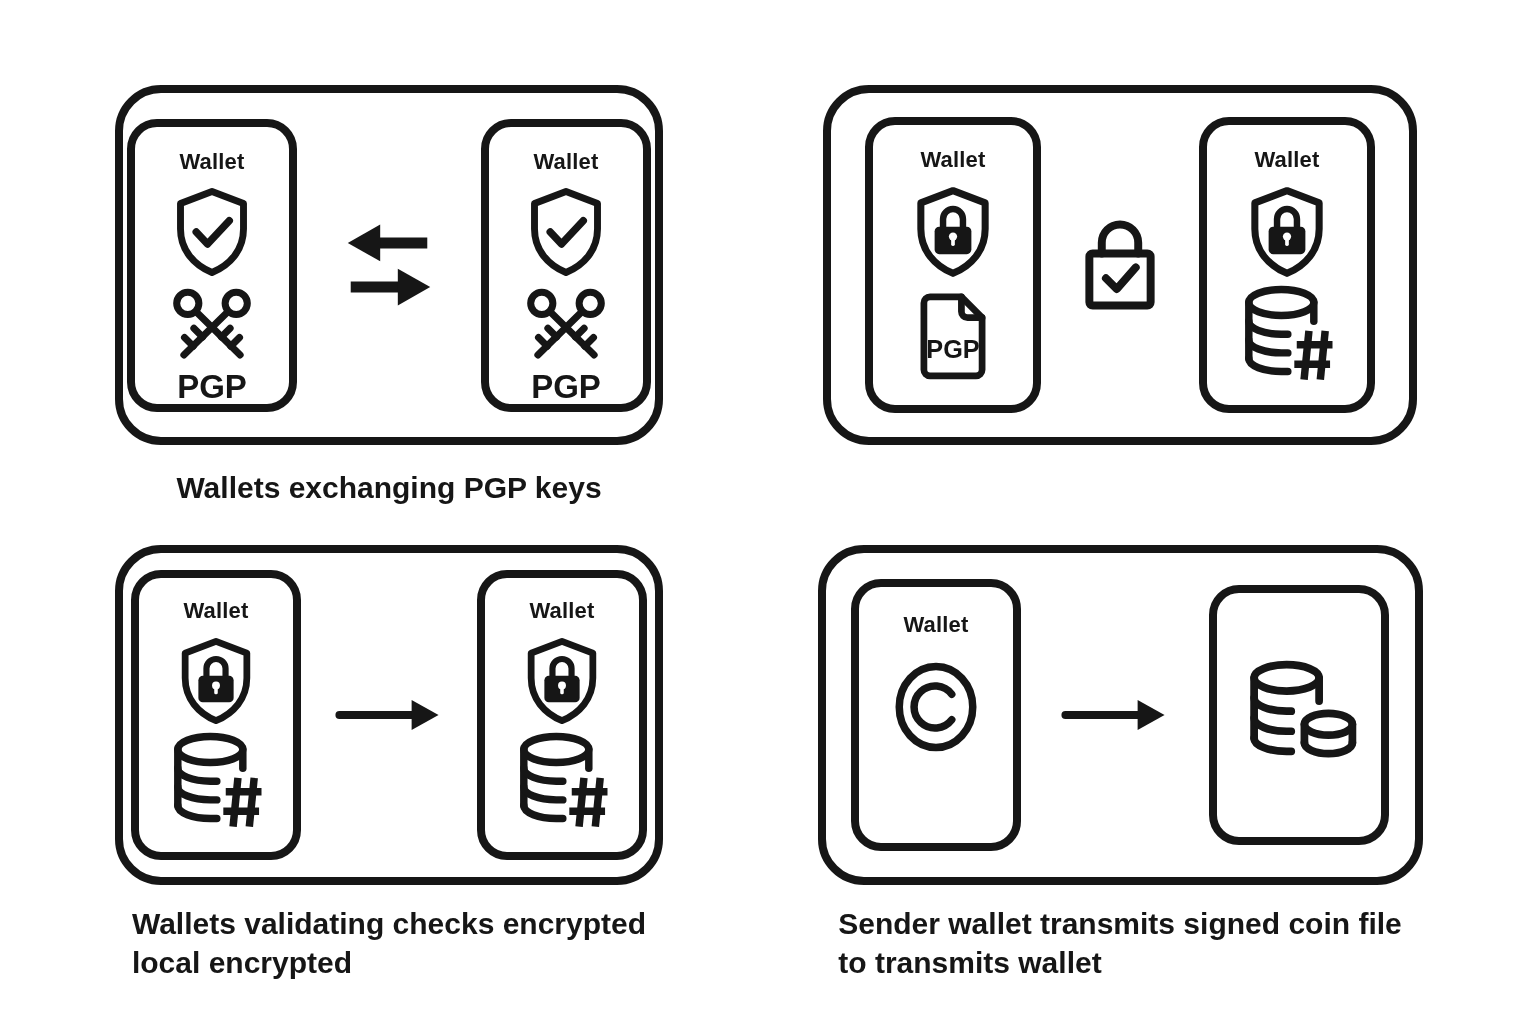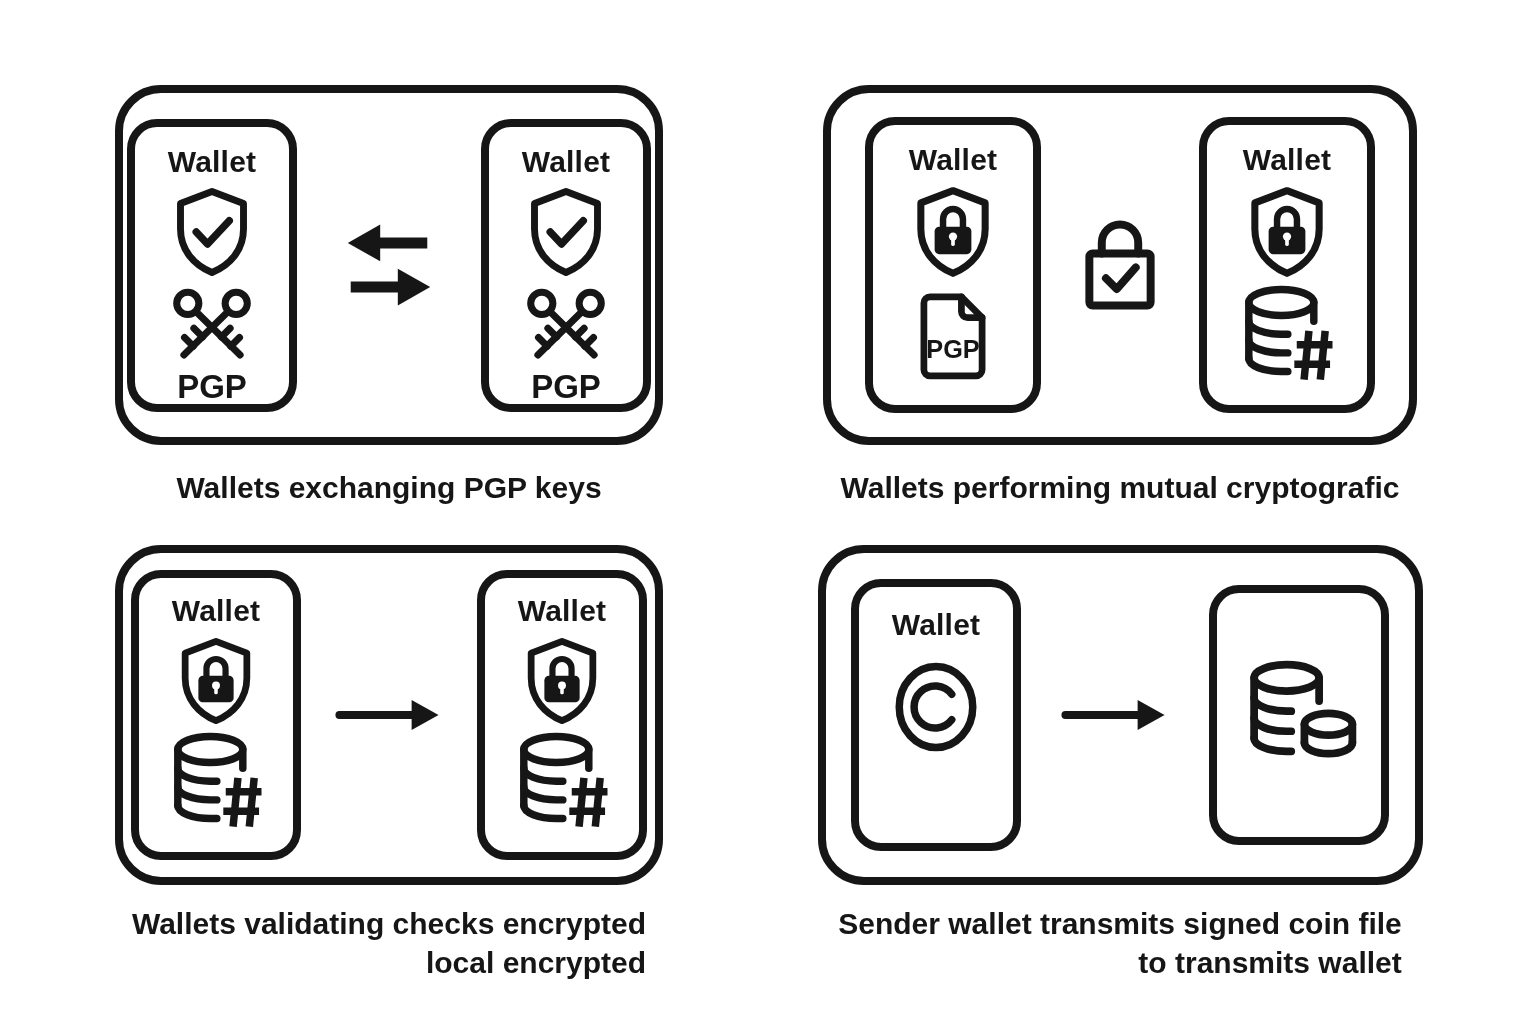--- a/index.html
+++ b/index.html
@@ -22,33 +22,33 @@
   }
   #fig-pgp-exchange .panel  { width:548px; height:360px; gap:36px; }
   #fig-integrity .panel     { width:594px; height:360px; gap:26px; }
   #fig-validate-db .panel   { width:548px; height:340px; gap:32px; }
   #fig-transmit-coin .panel { width:605px; height:340px; gap:38px; }
 
   .wcard {
     border:8px solid var(--ink); border-radius:30px; background:var(--bg);
     display:flex; flex-direction:column; align-items:center;
   }
-  .wlabel { font-size:30px; font-weight:700; line-height:36px; color:var(--ink); letter-spacing:0.2px; }
+  .wlabel { font-size:22px; font-weight:700; line-height:36px; color:var(--ink); letter-spacing:0.2px; }
   .pgp-badge { font-size:33px; font-weight:700; color:var(--ink); line-height:34px; }
 
   #fig-pgp-exchange .wcard { width:170px; height:293px; padding-top:17px; }
   #fig-integrity .wcard    { width:176px; height:296px; padding-top:17px; }
   #fig-validate-db .wcard  { width:170px; height:290px; padding-top:15px; }
   .sender-card  { width:170px; height:272px; padding-top:20px; }
   .receiver-card{ width:180px; height:260px; justify-content:center; }
 
   .icon { display:block; color:var(--ink); }
 
   .caption {
-    text-align:right; font-weight:700; color:var(--ink);
+    text-align:left; font-weight:700; color:var(--ink);
     font-size:30px; line-height:39px; white-space:nowrap;
   }
   #fig-pgp-exchange .caption, #fig-integrity .caption { margin-top:23px; }
   #fig-validate-db .caption, #fig-transmit-coin .caption { margin-top:19px; }
 
   svg text { font-family:"Liberation Sans", sans-serif; }
   .sprite { position:absolute; width:0; height:0; overflow:hidden; }
 </style>
 </head>
 <body>
@@ -198,21 +198,20 @@
         <div class="wlabel">Wallet</div>
         <svg class="icon" width="98" height="98" style="margin-top:5px">
             <use href="#sym-shield-lock"></use>
           </svg>
         <svg class="icon" width="104" height="104" style="margin-top:2px">
             <use href="#sym-database-hash"></use>
           </svg>
       </div>
     </div>
     <div class="caption">
-      <div>Wallets performing mutual cryptografic</div>
     </div>
   </div>
 
   <div class="figure" id="fig-validate-db">
     <div class="panel">
       <div class="wcard">
         <div class="wlabel">Wallet</div>
         <svg class="icon" width="94" height="94" style="margin-top:5px">
             <use href="#sym-shield-lock"></use>
           </svg>

